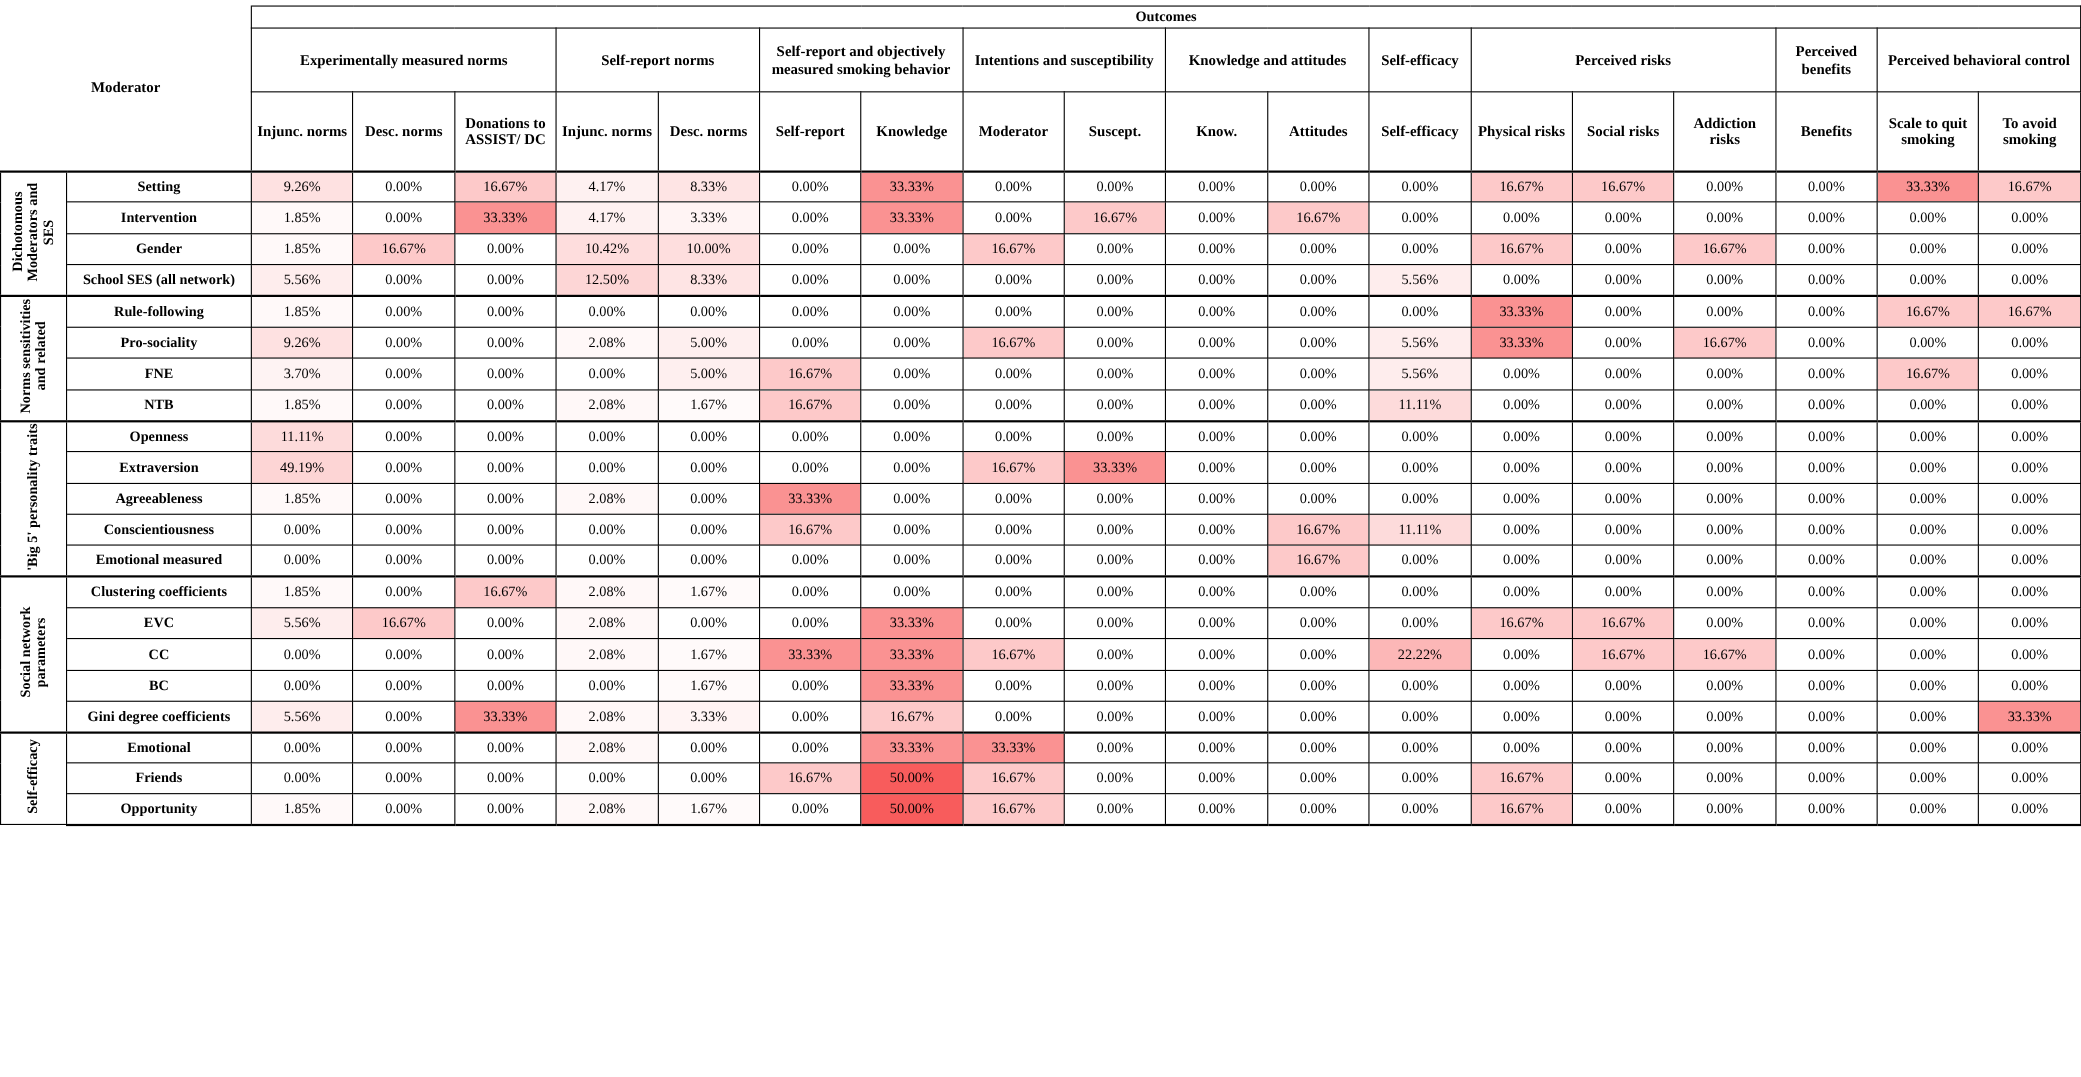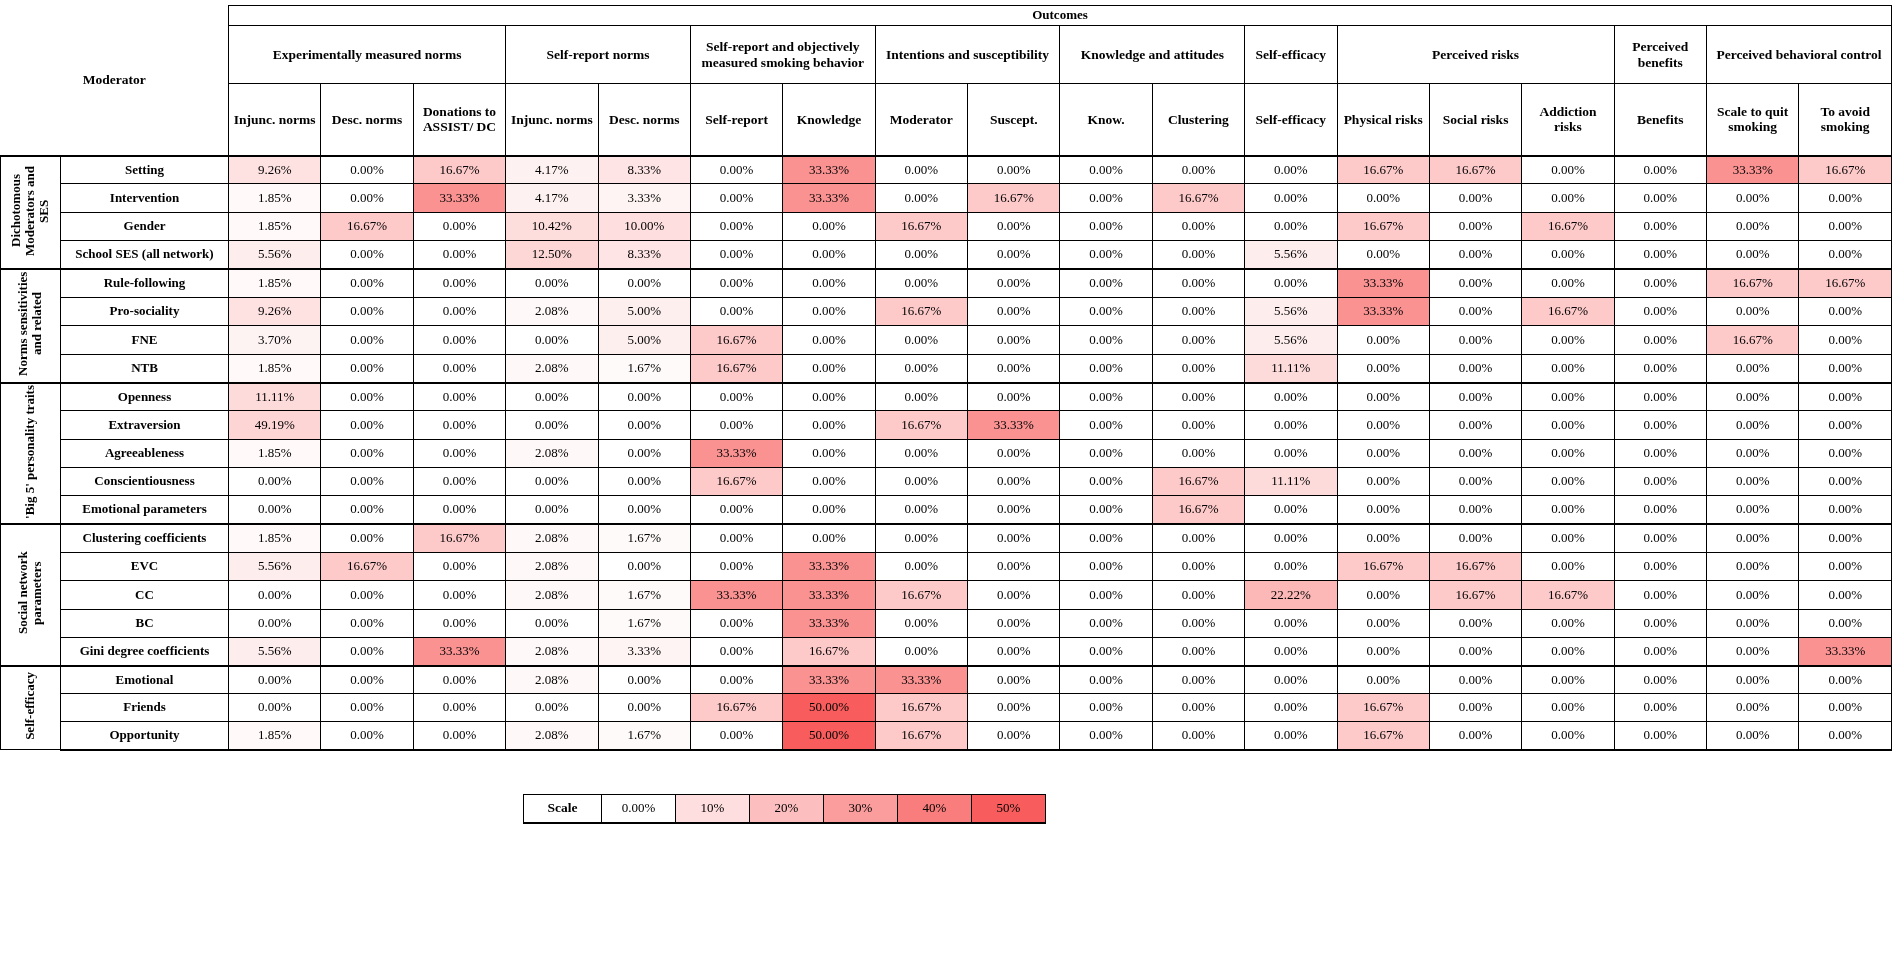--- a/index.html
+++ b/index.html
@@ -90,21 +90,21 @@
           <th class="gs ">Injunc. norms</th>
           <th class="">Desc. norms</th>
           <th class="">Donations to ASSIST/ DC</th>
           <th class="gs ">Injunc. norms</th>
           <th class="">Desc. norms</th>
           <th class="gs ">Self-report</th>
           <th class="">Knowledge</th>
           <th class="gs ">Moderator</th>
           <th class="">Suscept.</th>
           <th class="gs ">Know.</th>
-          <th class="">Clustering</th>
+          <th class="">Attitudes</th>
           <th class="gs ">Self-efficacy</th>
           <th class="gs ">Physical risks</th>
           <th class="">Social risks</th>
           <th class="">Addiction risks</th>
           <th class="gs ">Benefits</th>
           <th class="gs ">Scale to quit smoking</th>
           <th class="ge">To avoid smoking</th>
         </tr>
     </thead>
     <tbody id="heat-body">
@@ -357,21 +357,21 @@
           <td class="cell" style="background:rgb(253,201,201)">16.67%</td>
           <td class="cell gs" style="background:rgb(253,219,219)">11.11%</td>
           <td class="cell gs" style="background:rgb(255,255,255)">0.00%</td>
           <td class="cell" style="background:rgb(255,255,255)">0.00%</td>
           <td class="cell" style="background:rgb(255,255,255)">0.00%</td>
           <td class="cell gs" style="background:rgb(255,255,255)">0.00%</td>
           <td class="cell gs" style="background:rgb(255,255,255)">0.00%</td>
           <td class="cell ge" style="background:rgb(255,255,255)">0.00%</td>
         </tr>
         <tr>
-          <th class="rlabel">Emotional parameters</th>
+          <th class="rlabel">Emotional measured</th>
           <td class="cell gs" style="background:rgb(255,255,255)">0.00%</td>
           <td class="cell" style="background:rgb(255,255,255)">0.00%</td>
           <td class="cell" style="background:rgb(255,255,255)">0.00%</td>
           <td class="cell gs" style="background:rgb(255,255,255)">0.00%</td>
           <td class="cell" style="background:rgb(255,255,255)">0.00%</td>
           <td class="cell gs" style="background:rgb(255,255,255)">0.00%</td>
           <td class="cell" style="background:rgb(255,255,255)">0.00%</td>
           <td class="cell gs" style="background:rgb(255,255,255)">0.00%</td>
           <td class="cell" style="background:rgb(255,255,255)">0.00%</td>
           <td class="cell gs" style="background:rgb(255,255,255)">0.00%</td>
@@ -550,29 +550,14 @@
           <td class="cell gs" style="background:rgb(253,201,201)">16.67%</td>
           <td class="cell" style="background:rgb(255,255,255)">0.00%</td>
           <td class="cell" style="background:rgb(255,255,255)">0.00%</td>
           <td class="cell gs" style="background:rgb(255,255,255)">0.00%</td>
           <td class="cell gs" style="background:rgb(255,255,255)">0.00%</td>
           <td class="cell ge" style="background:rgb(255,255,255)">0.00%</td>
         </tr>
       </tbody>
   </table>
 
-  <div class="legend-wrap">
-    <table class="legend">
-      <tbody>
-        <tr id="legend-row">
-          <td class="scale-name">Scale</td>
-        <td style="background:rgb(255,255,255)">0.00%</td>
-            <td style="background:rgb(254,222,222)">10%</td>
-            <td style="background:rgb(252,190,190)">20%</td>
-            <td style="background:rgb(251,157,157)">30%</td>
-            <td style="background:rgb(249,125,125)">40%</td>
-            <td style="background:rgb(248,92,92)">50%</td>
-          </tr>
-      </tbody>
-    </table>
-  </div>
 
 </div>
 
 </body></html>

